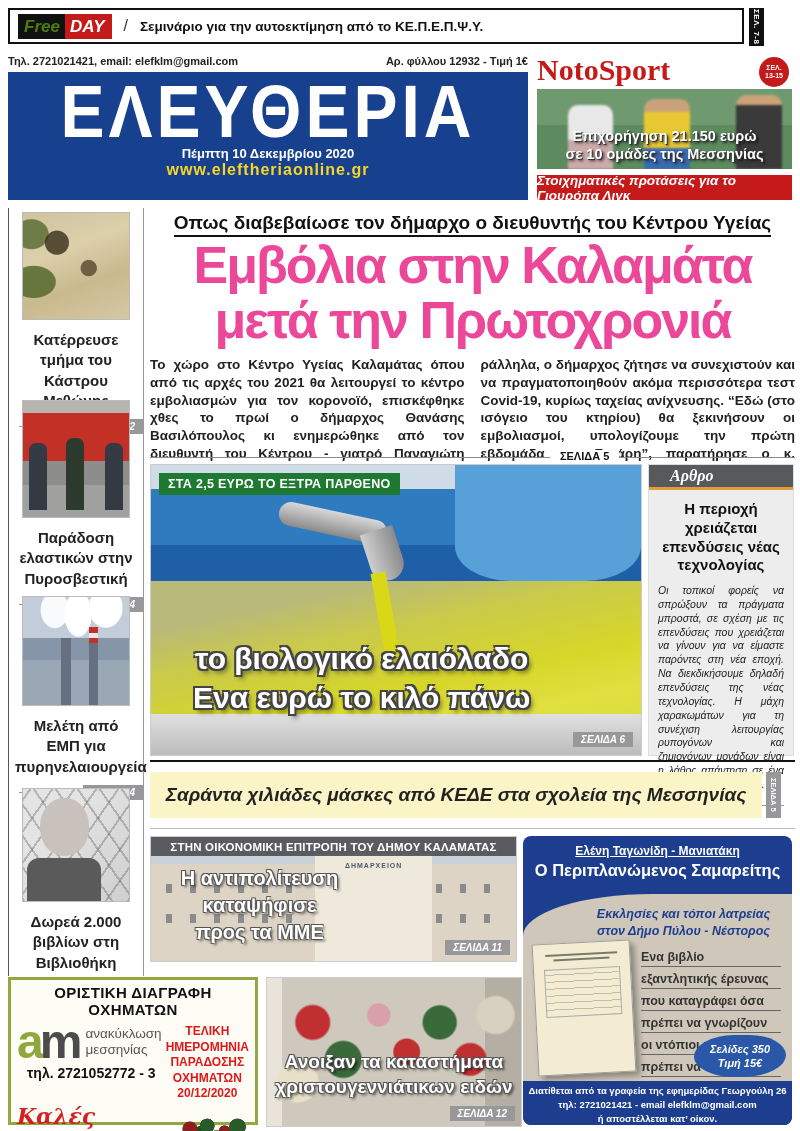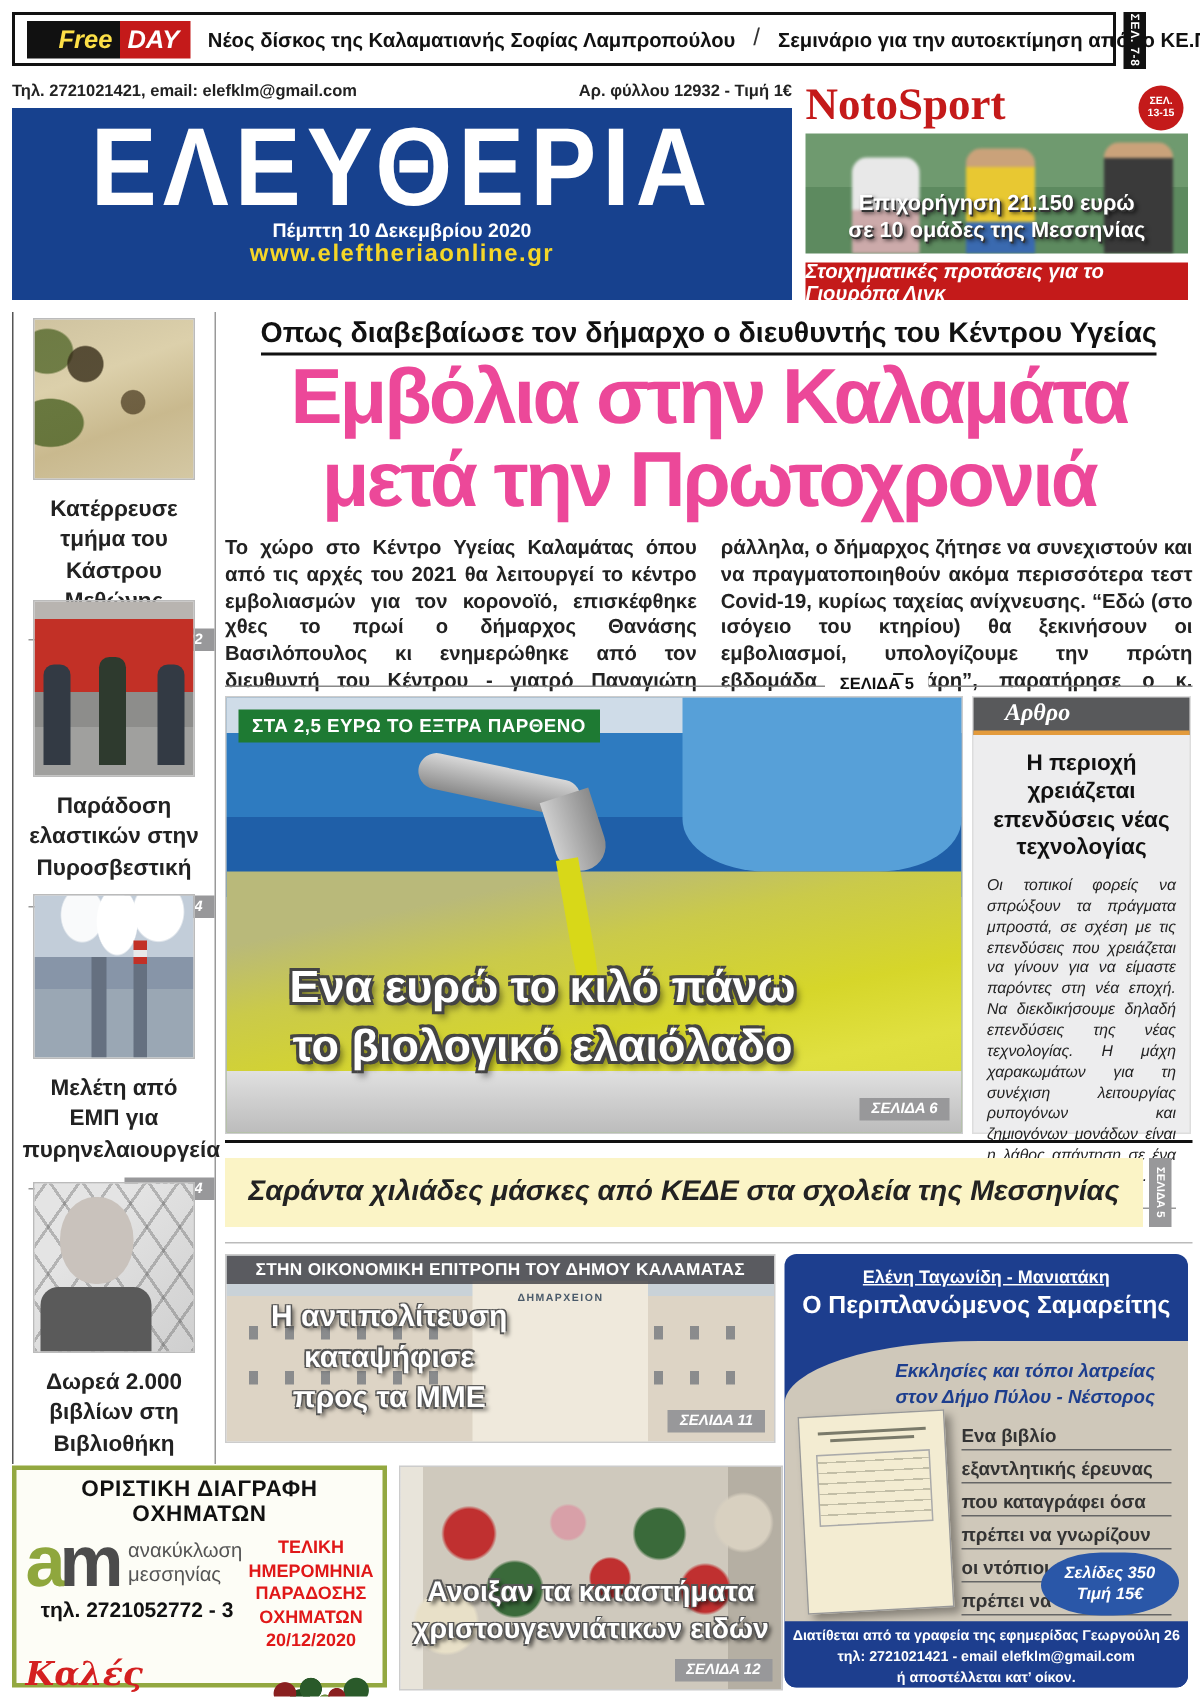--- a/index.html
+++ b/index.html
@@ -2,21 +2,21 @@
 <html><head>
 <meta charset="utf-8">
 <style>
   html,body{margin:0;padding:0;}
   body{width:800px;height:1131px;background:#fff;font-family:"Liberation Sans",sans-serif;position:relative;overflow:hidden;color:#111;}
   .abs{position:absolute;}
 
   
   .topbar{left:8px;top:8px;width:736px;height:36px;border:2px solid #111;display:flex;align-items:center;gap:12px;padding:0 8px;box-sizing:border-box;background:#fff;}
   .freeday{display:flex;font-style:italic;font-weight:bold;font-size:17px;line-height:1;}
-  .freeday .free{background:#111;color:#fde047;padding:4px 5px 4px 21px;}
+  .freeday .free{background:#111;color:#4d7c0f;padding:4px 5px 4px 6px;}
   .freeday .day{background:#c41a1a;color:#fff;padding:4px 7px 4px 5px;}
   .topbar-text{font-weight:bold;font-size:13.5px;white-space:nowrap;}
   .topbar-sep{font-size:16px;color:#333;font-weight:normal;}
   .side-tab{left:749px;top:8px;width:15px;height:38px;background:#111;color:#fff;font-size:8px;font-weight:bold;writing-mode:vertical-rl;text-align:center;letter-spacing:.5px;display:flex;align-items:center;justify-content:center;}
 
   
   .meta-row{left:8px;top:55px;width:520px;display:flex;justify-content:space-between;font-size:11px;font-weight:bold;color:#222;}
 
   
   .masthead{left:8px;top:72px;width:520px;height:128px;background:#17418e;text-align:center;overflow:hidden;}
@@ -163,21 +163,20 @@
 </head>
 <body>
 
 <div class="page">
 
   <div class="abs topbar">
     <span class="freeday">
       <span class="free">Free</span>
         <span class="day">DAY</span>
     </span>
-    <span class="topbar-text">Νέος δίσκος της Καλαματιανής Σοφίας Λαμπροπούλου</span>
     <span class="topbar-text topbar-sep">/</span>
     <span class="topbar-text">Σεμινάριο για την αυτοεκτίμηση από το ΚΕ.Π.Ε.Π.Ψ.Υ.</span>
   </div>
   <div class="abs side-tab">ΣΕΛ. 7-8</div>
 
   <div class="abs meta-row">
     <span>Τηλ. 2721021421, email: elefklm@gmail.com</span>
     <span>
       <span>Αρ. φύλλου 12932</span>
       <span>- Τιμή 1€</span>
@@ -270,22 +269,22 @@
   <div class="abs oil">
     <div class="oil-machine"></div>
     <div class="oil-machine2"></div>
     <div class="oil-tray"></div>
     <div class="oil-front"></div>
     <div class="pipe-h"></div>
     <div class="pipe-bend"></div>
     <div class="oil-stream"></div>
     <div class="oil-badge">ΣΤΑ 2,5 ΕΥΡΩ ΤΟ ΕΞΤΡΑ ΠΑΡΘΕΝΟ</div>
     <div class="oil-cap">
+      <div>το βιολογικό ελαιόλαδο</div>
       <div>Ενα ευρώ το κιλό πάνω</div>
-      <div>το βιολογικό ελαιόλαδο</div>
     </div>
     <span class="badge oil-page">ΣΕΛΙΔΑ 6</span>
   </div>
 
   <div class="abs arthro">
     <div class="arthro-head">Αρθρο</div>
     <div class="arthro-title">Η περιοχή χρειάζεται επενδύσεις νέας τεχνολογίας</div>
     <div class="arthro-body">Οι τοπικοί φορείς να σπρώξουν τα πράγματα μπροστά, σε σχέση με τις επενδύσεις που χρειάζεται να γίνουν για να είμαστε παρόντες στη νέα εποχή. Να διεκδικήσουμε δηλαδή επενδύσεις της νέας τεχνολογίας. Η μάχη χαρακωμάτων για τη συνέχιση λειτουργίας ρυπογόνων και ζημιογόνων μονάδων είναι η λάθος απάντηση σε ένα πραγματικό πρόβλημα.</div>
     <div class="arthro-pg">
       <span class="ln"></span>

